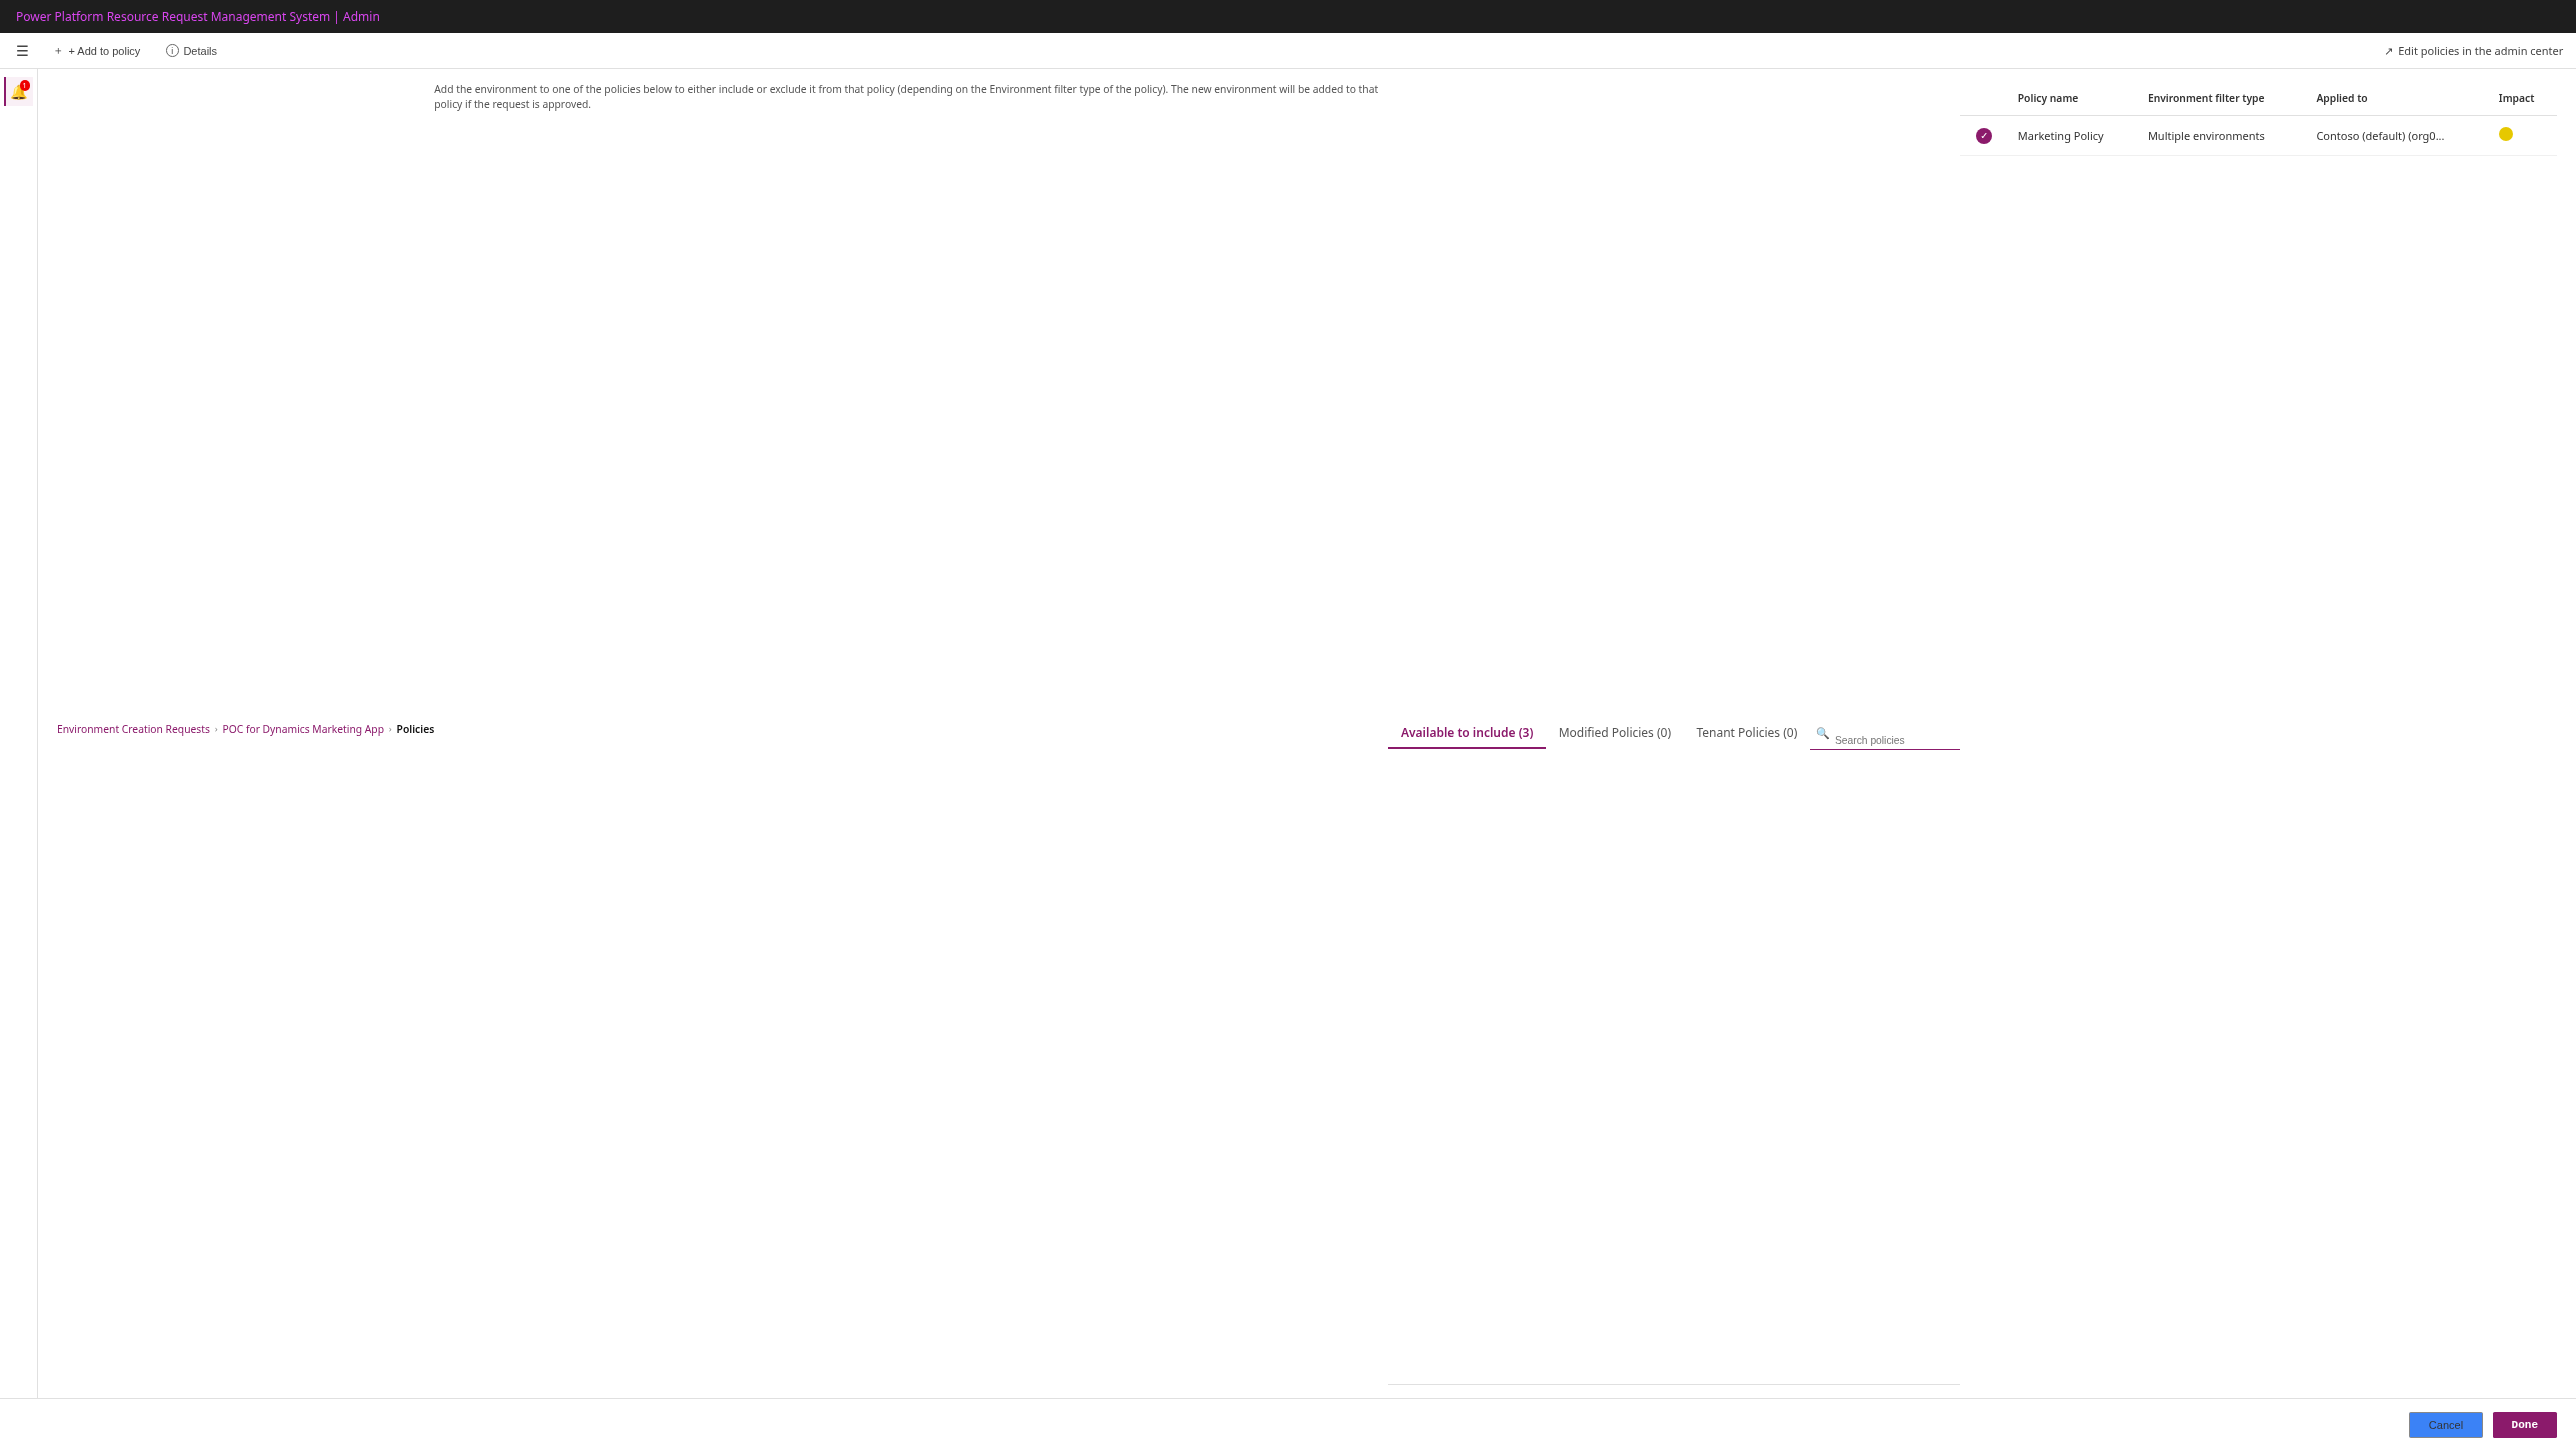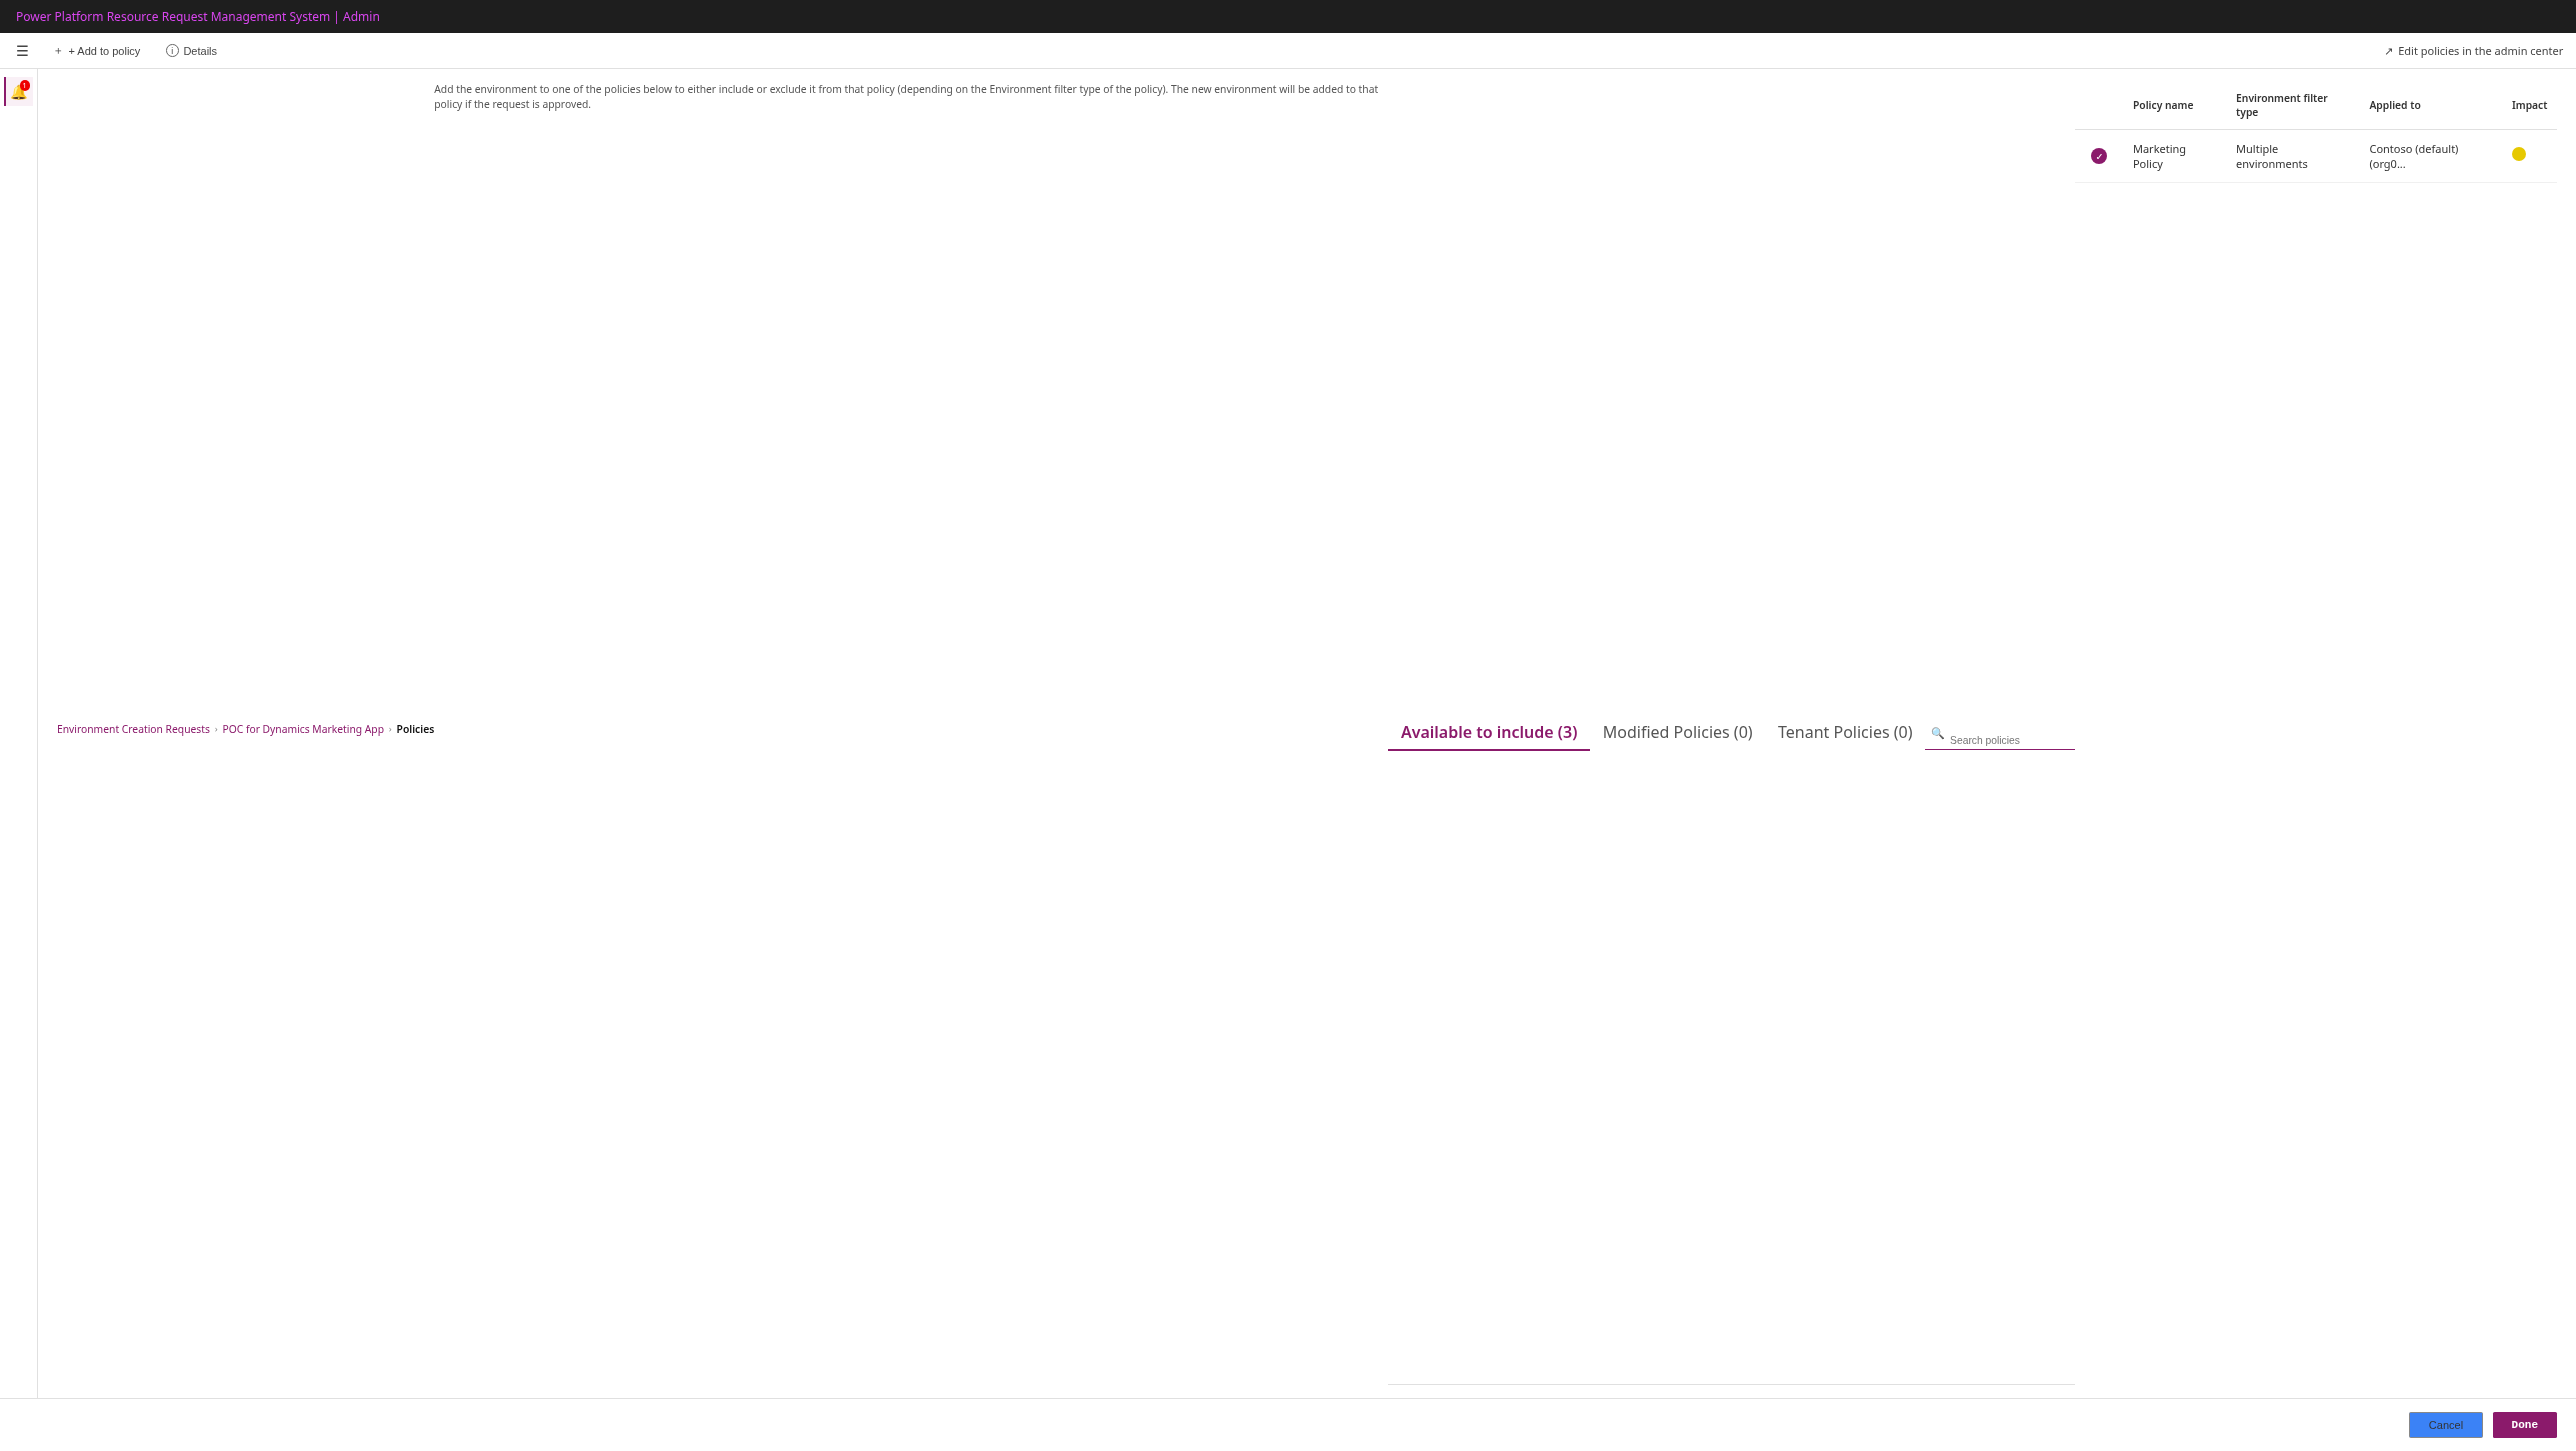--- a/index.html
+++ b/index.html
@@ -141,21 +141,21 @@
       border-bottom: 0.8px solid #e0e0e0;
       margin-bottom: 0;
     }
     .tabs-left {
       display: flex;
       align-items: flex-end;
       gap: 0;
     }
     .tab {
       padding: 6.4px 12.7px;
-      font-size: 16px;
+      font-size: 12px;
       color: #555;
       cursor: pointer;
       border-bottom: 2.4px solid transparent;
       white-space: nowrap;
     }
     .tab.active {
       color: #8b1a6b;
       border-bottom: 2.4px solid #8b1a6b;
       font-weight: 600;
     }

